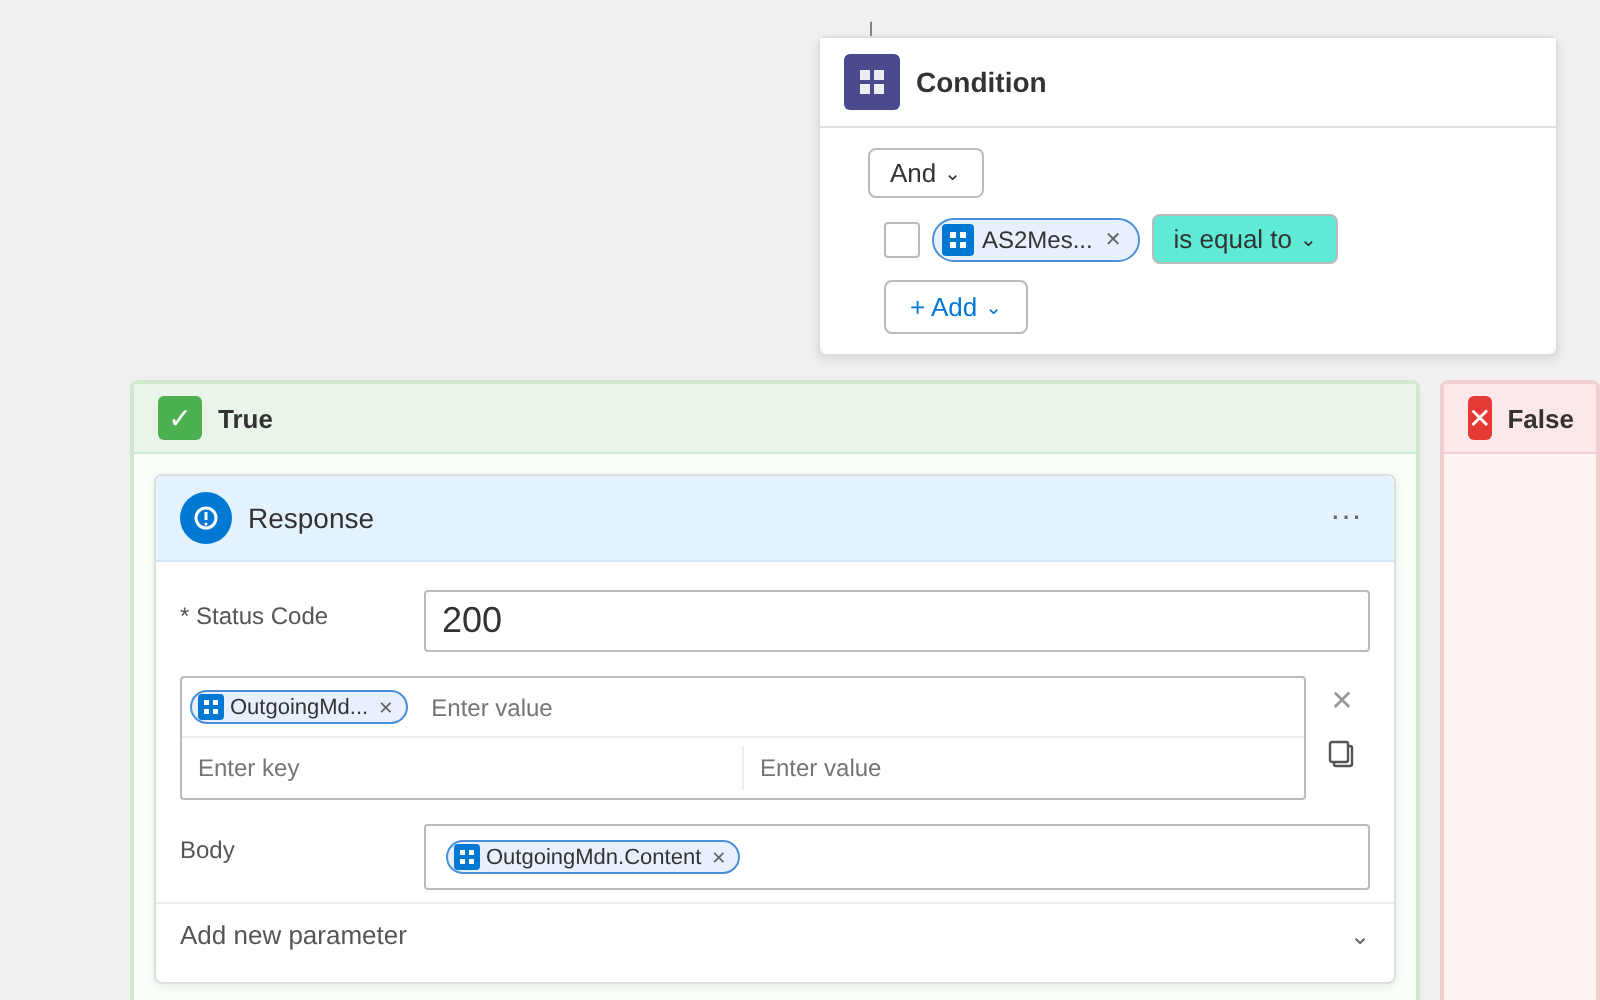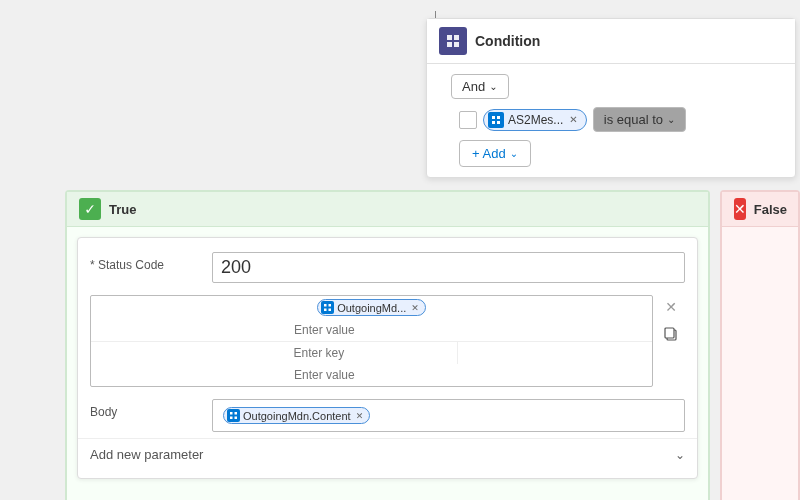--- a/index.html
+++ b/index.html
@@ -26,21 +26,21 @@
       top: 5px;
       right: 360px;
       color: #666;
       font-size: 18px;
     }
 
     
     .condition-block {
       position: absolute;
       top: 18px;
-      left: 426px;
+      left: 409px;
       width: 370px;
       background: white;
       border: 1px solid #ddd;
       border-radius: 4px;
       box-shadow: 0 2px 6px rgba(0,0,0,0.1);
     }
 
     .condition-header {
       display: flex;
       align-items: center;
@@ -137,21 +137,21 @@
       cursor: pointer;
       color: #666;
       font-size: 10px;
       margin-left: 2px;
     }
 
     .is-equal-dropdown {
       display: flex;
       align-items: center;
       gap: 4px;
-      background: #a3a3a3;
+      background: #5eead4;
       border: 1px solid #bbb;
       border-radius: 4px;
       padding: 4px 10px;
       font-size: 13px;
       color: #333;
       cursor: pointer;
     }
 
     .add-row {
       display: flex;
@@ -329,21 +329,20 @@
       border: 1px solid #bbb;
       border-radius: 2px;
       background: white;
     }
 
     .mv-row {
       display: flex;
       align-items: center;
       border-bottom: 1px solid #eee;
       min-height: 30px;
-      flex-direction: column;
     }
 
     .mv-row:last-child {
       border-bottom: none;
     }
 
     .mv-token {
       display: flex;
       align-items: center;
       gap: 3px;
@@ -499,20 +498,31 @@
 
     <div class="true-branch">
       <div class="branch-header-true">
         <div class="true-icon">
           <span>✓</span>
         </div>
         <span class="branch-label">True</span>
       </div>
 
       <div class="response-card">
+        <div class="response-header">
+          <div class="response-icon">
+            <svg width="14" height="14" viewBox="0 0 14 14" fill="none">
+              <circle cx="7" cy="7" r="5" stroke="white" stroke-width="1.5" fill="none"></circle>
+              <line x1="7" y1="4" x2="7" y2="8" stroke="white" stroke-width="1.5"></line>
+              <circle cx="7" cy="10" r="0.8" fill="white"></circle>
+            </svg>
+          </div>
+          <span class="response-title">Response</span>
+          <span class="ellipsis-btn">···</span>
+        </div>
 
         <div class="response-body">
 
           <div class="form-row">
             <div class="field-label">* Status Code</div>
             <div class="field-value">
               <input class="text-input" type="text" value="200" style="">
             </div>
           </div>
 

